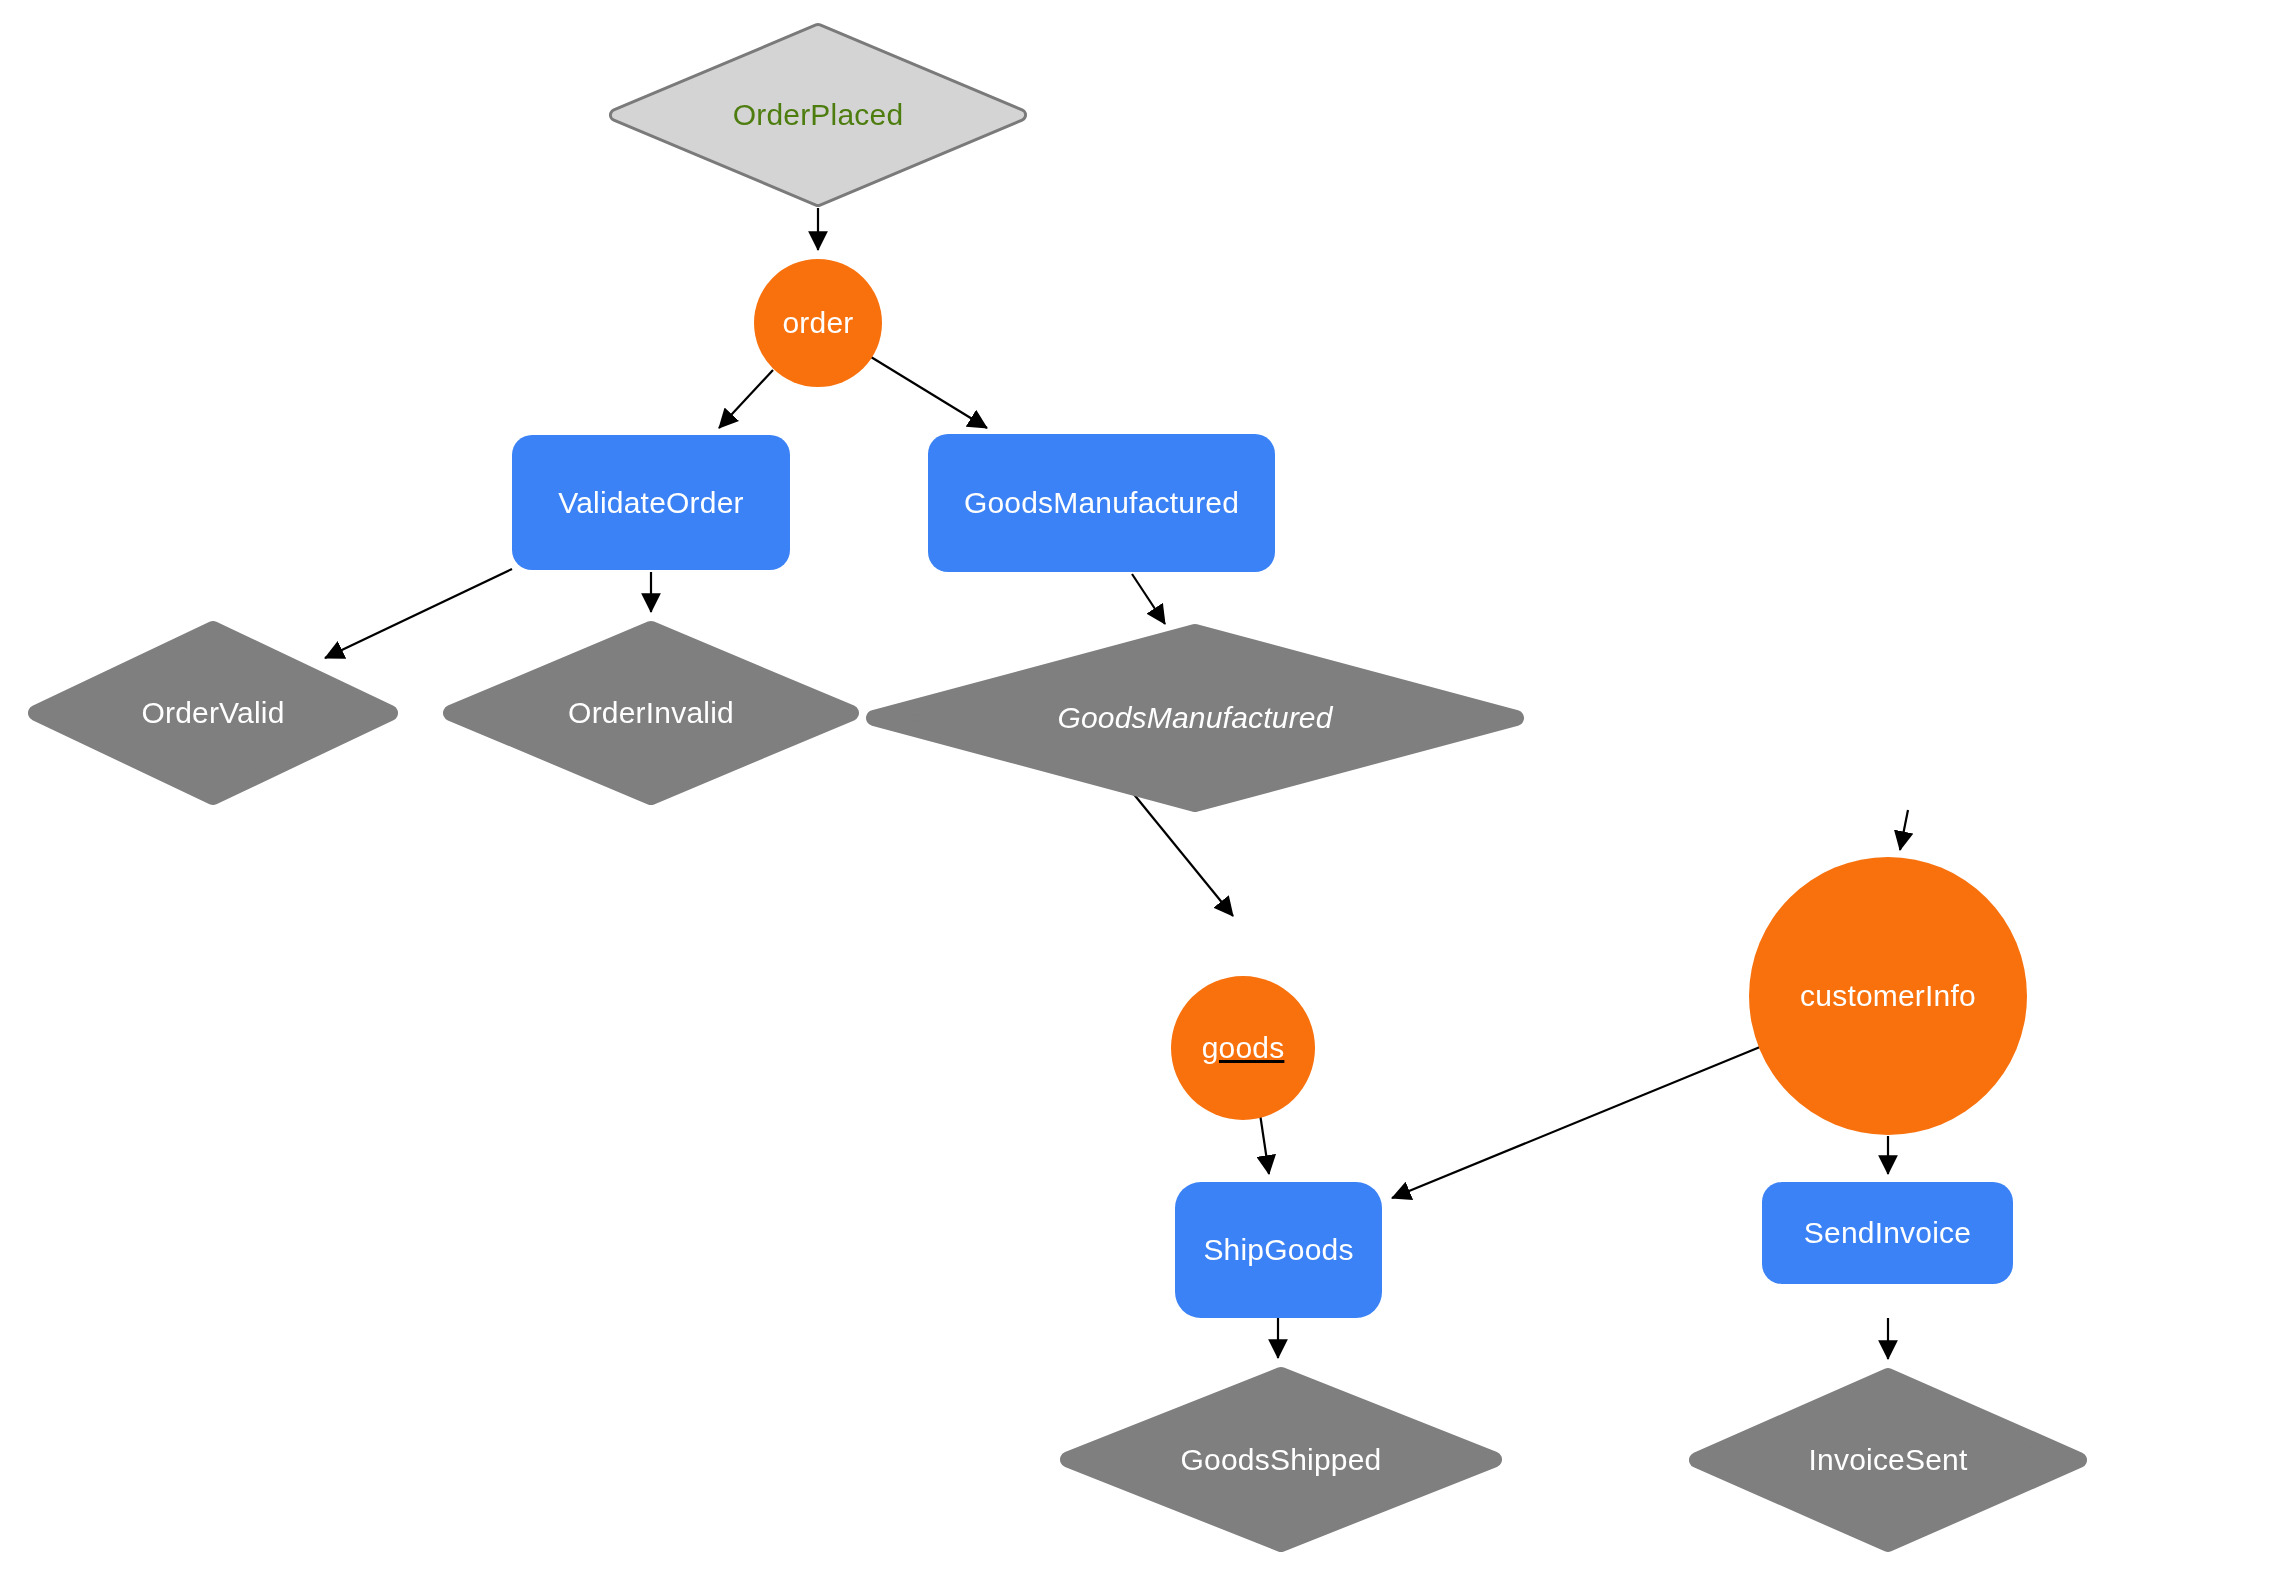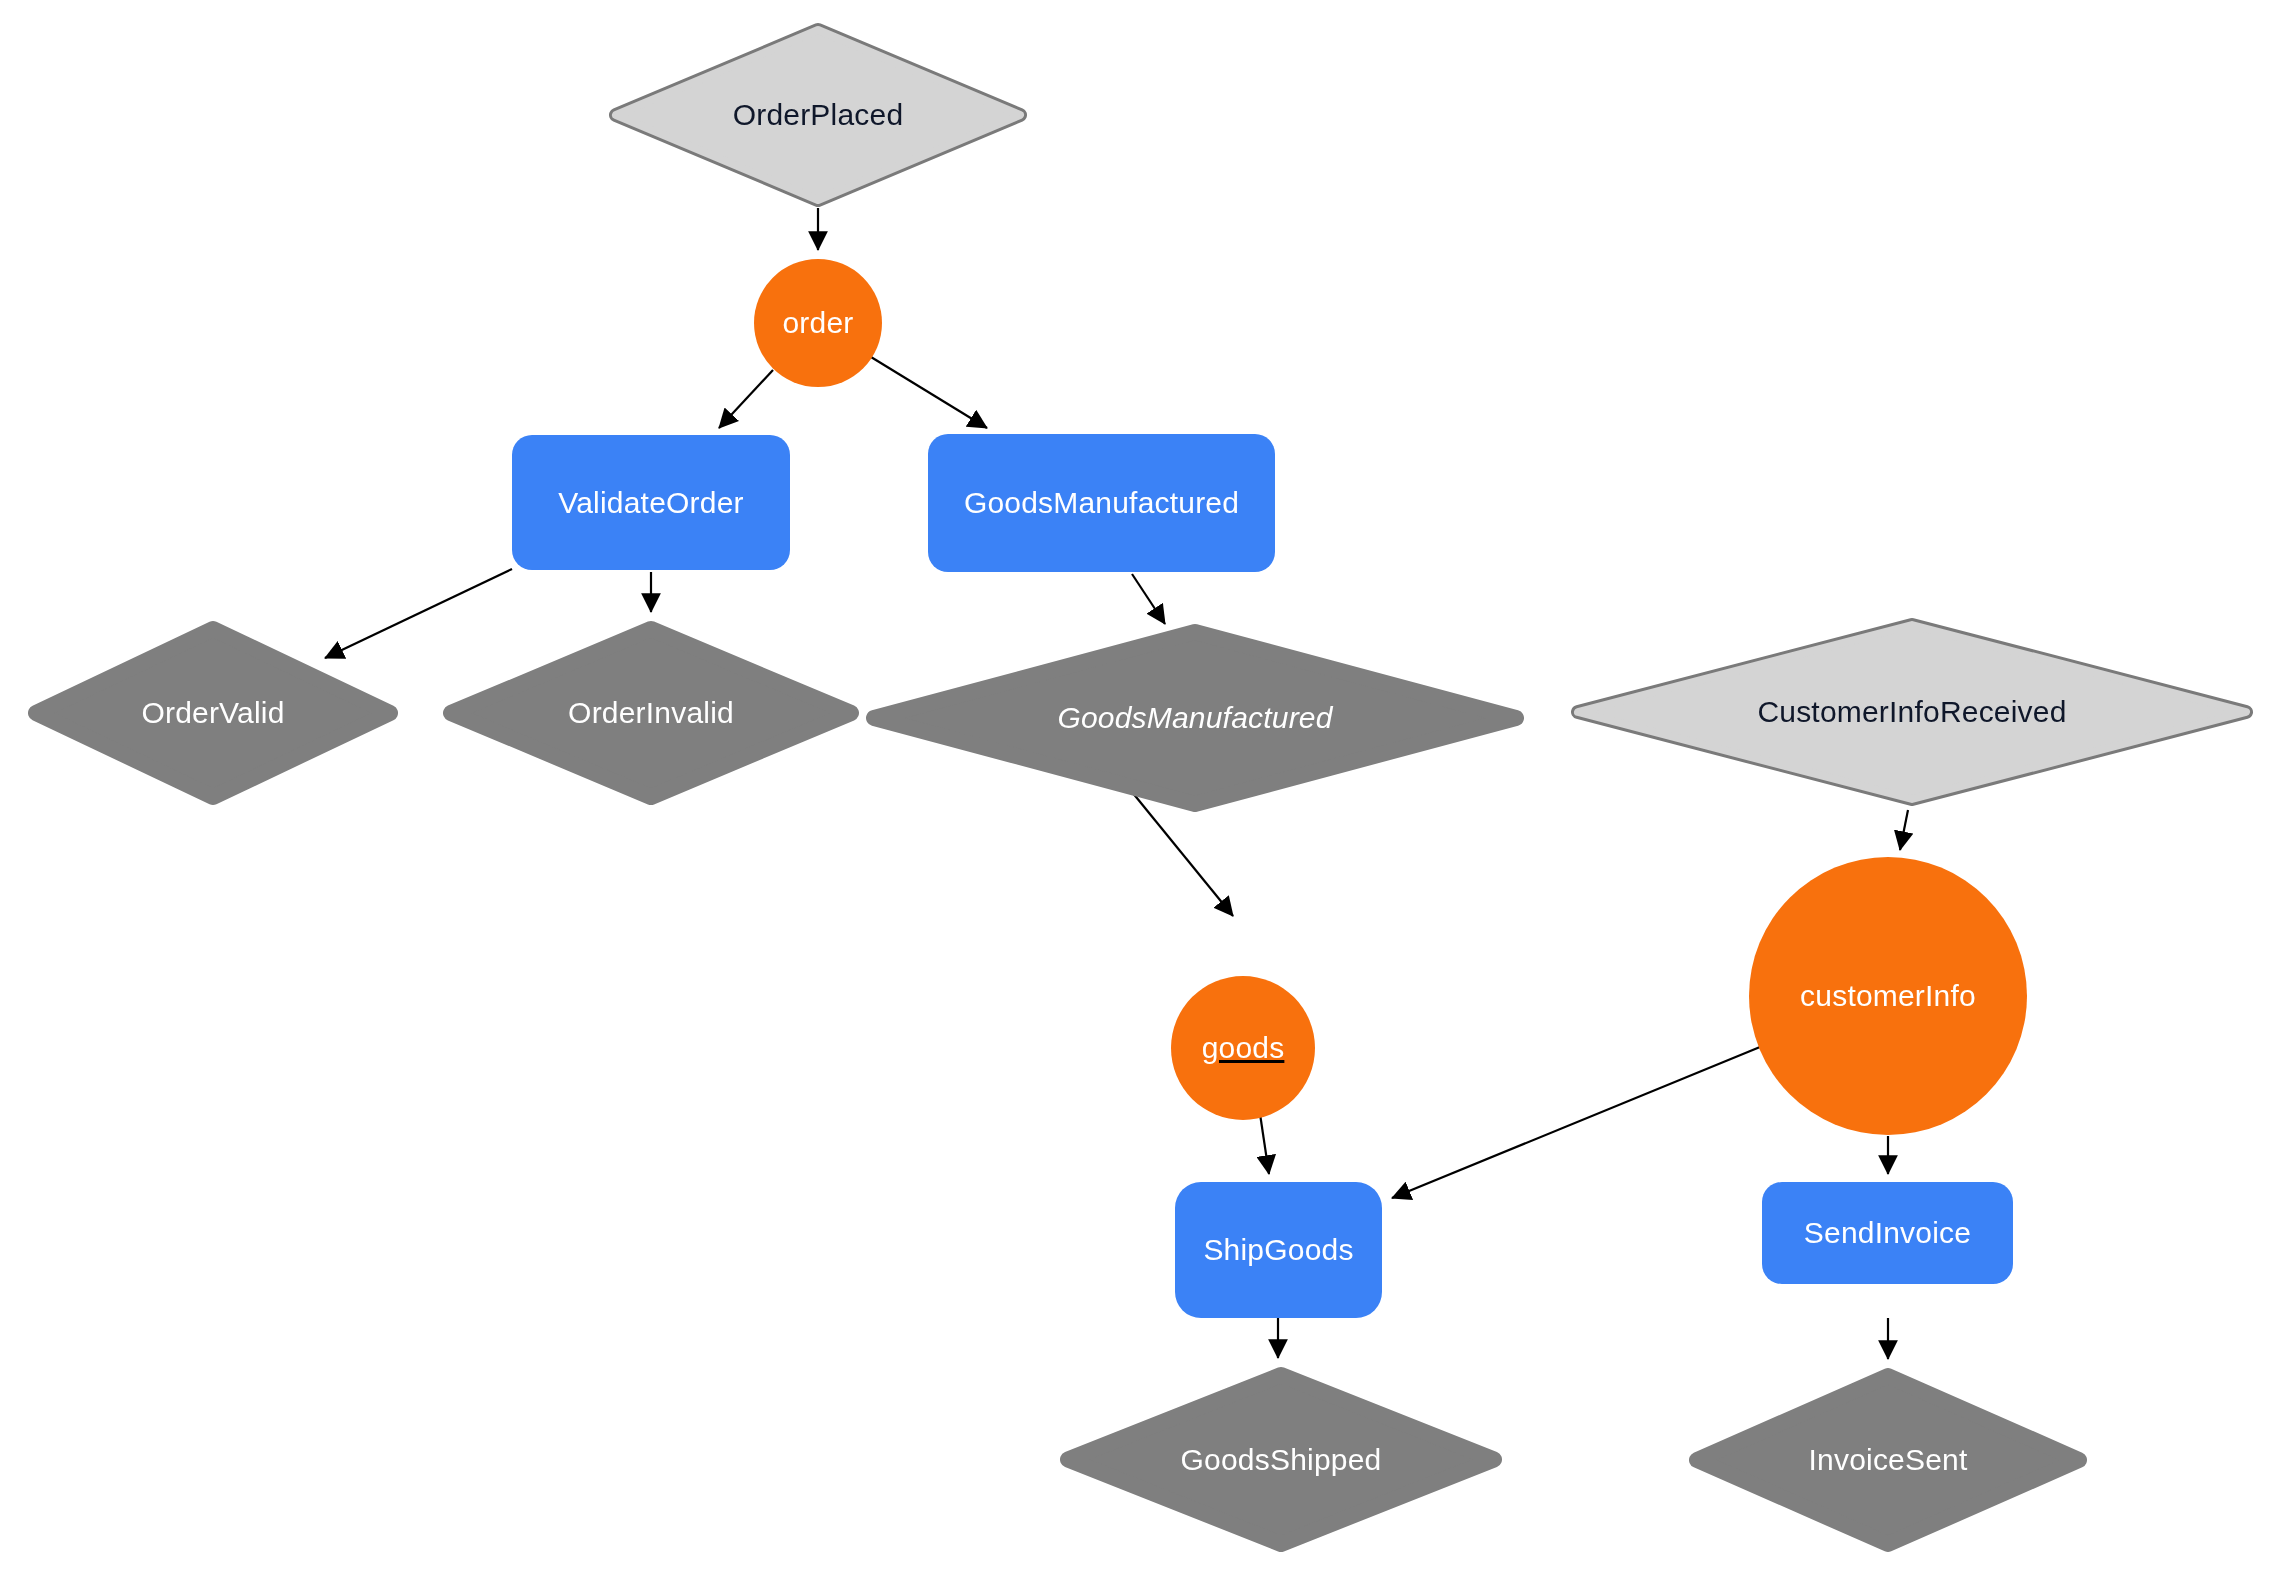--- a/index.html
+++ b/index.html
@@ -12,21 +12,21 @@
   }
   .edges{position:absolute;left:0;top:0;width:2287px;height:1576px;pointer-events:none;}
   .edges line{stroke:#000000;stroke-width:2.2;}
   .node{position:absolute;display:flex;align-items:center;justify-content:center;}
   .node svg{position:absolute;left:0;top:0;width:100%;height:100%;overflow:visible;}
   .lbl{
     position:relative;z-index:2;font-size:30px;letter-spacing:.2px;
     white-space:nowrap;line-height:1;
   }
   .lbl.on-dark{color:#ffffff;}
-  .lbl.on-light{color:#0f172a;}
+  .lbl.on-light{color:#4d7c0f;}
   .task{background:#3b82f6;border-radius:20px;}
   .circle{background:#f8710d;border-radius:50%;}
 </style>
 </head>
 <body>
 
 <div class="canvas">
 
   <svg class="edges">
     <defs>
@@ -83,27 +83,20 @@
     <span class="lbl on-dark">OrderInvalid</span>
   </div>
 
   <div class="node" style="left:865px;top:623px;width:660px;height:190px;font-style:italic;">
     <svg viewBox="0 0 660 190">
       <polygon points="9,95 330,9 651,95 330,181" fill="#7f7f7f" stroke="#7f7f7f" stroke-width="16" stroke-linejoin="round"></polygon>
     </svg>
     <span class="lbl on-dark">GoodsManufactured</span>
   </div>
 
-  <div class="node" style="left:1570px;top:617px;width:684px;height:190px;">
-    <svg viewBox="0 0 684 190">
-      <polygon points="8,95 342,8 676,95 342,182" fill="none" stroke="#7a7a7a" stroke-width="14" stroke-linejoin="round"></polygon>
-      <polygon points="8,95 342,8 676,95 342,182" fill="#d4d4d4" stroke="#d4d4d4" stroke-width="8" stroke-linejoin="round"></polygon>
-    </svg>
-    <span class="lbl on-light">CustomerInfoReceived</span>
-  </div>
 
   <div class="node circle" style="left:1171px;top:976px;width:144px;height:144px;text-decoration:underline;">
     <span class="lbl on-dark">goods</span>
   </div>
 
   <div class="node circle" style="left:1749px;top:857px;width:278px;height:278px;">
     <span class="lbl on-dark">customerInfo</span>
   </div>
 
   <div class="node task" style="left:1175px;top:1182px;width:207px;height:136px;border-radius:26px;">

